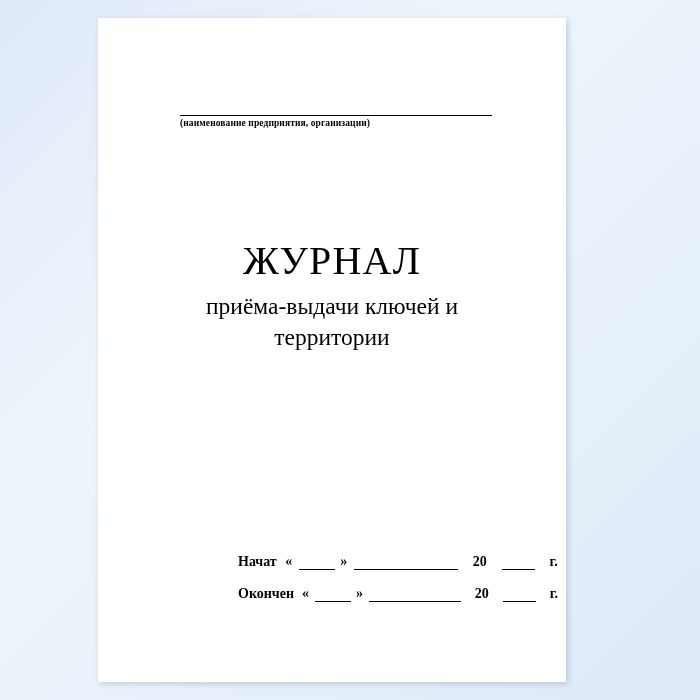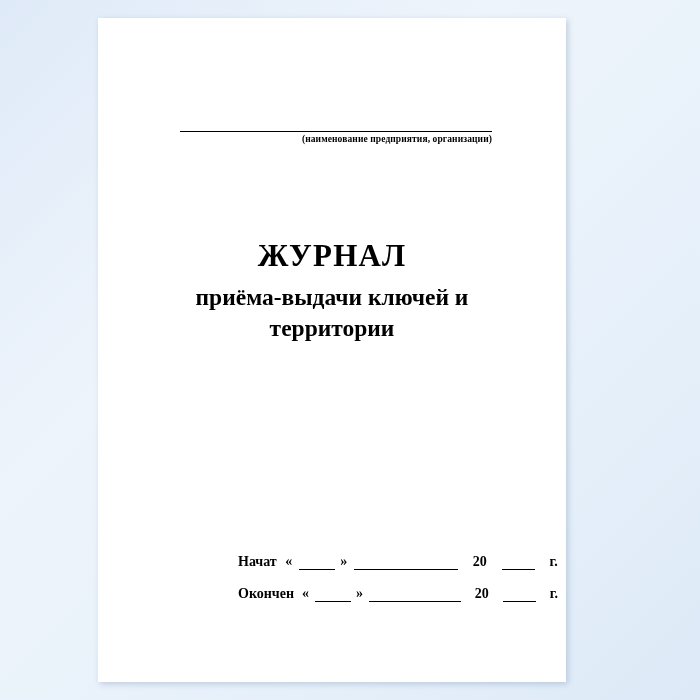--- a/index.html
+++ b/index.html
@@ -23,23 +23,23 @@
     left: 98px;
     top: 18px;
     width: 468px;
     height: 664px;
     background: #ffffff;
     box-shadow: 2px 2px 6px rgba(80,110,150,0.28);
   }
   .org-line {
     position: absolute;
     left: 82px;
-    top: 112px;
+    top: 96px;
     width: 312px;
-    text-align: right;
+    text-align: left;
   }
   .org-rule {
     border-bottom: 1px solid #000;
     height: 1px;
     width: 100%;
   }
   .org-caption {
     font-size: 9.5px;
     font-weight: bold;
     letter-spacing: 0.1px;
@@ -48,28 +48,28 @@
   }
   .title-block {
     position: absolute;
     left: 34px;
     top: 222px;
     width: 400px;
     text-align: center;
     color: #000;
   }
   .title-main {
-    font-size: 31px;
-    font-weight: bold;
+    font-size: 40px;
+    font-weight: normal;
     letter-spacing: 1.2px;
     line-height: 1.05;
   }
   .title-sub {
     font-size: 23.5px;
-    font-weight: bold;
+    font-weight: normal;
     line-height: 1.33;
     margin-top: 9px;
   }
   .footer-block {
     position: absolute;
     left: 140px;
     top: 536px;
     width: 320px;
     font-size: 14px;
     font-weight: bold;

